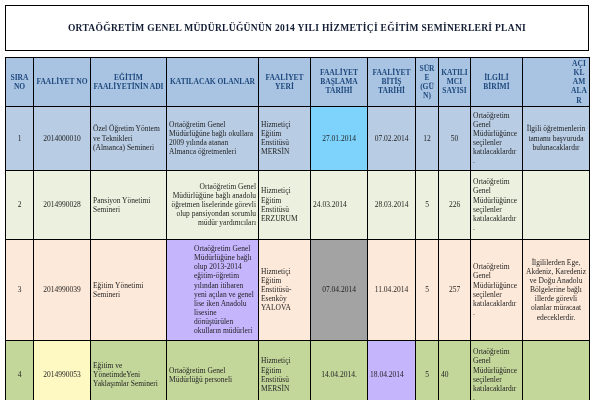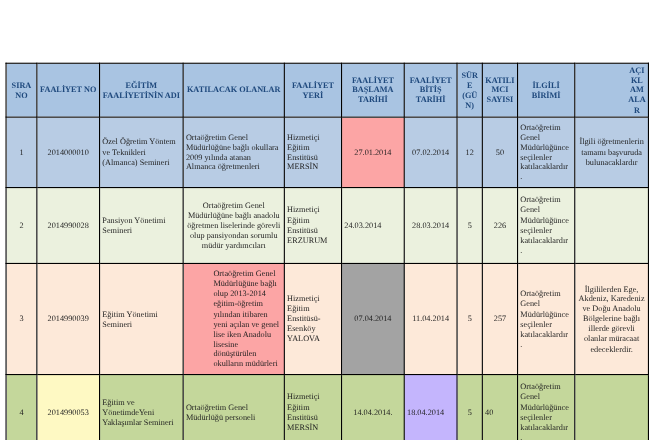--- a/index.html
+++ b/index.html
@@ -61,20 +61,23 @@
   tr.row-0 { height: 64px; }
   tr.row-1 { height: 69px; }
   tr.row-2 { height: 101px; }
   tr.row-3 { height: 69px; }
 </style>
 </head>
 <body>
 
 <div class="page">
 
+  <div class="title-box">
+    <span class="title-text">ORTAÖĞRETİM GENEL MÜDÜRLÜĞÜNÜN 2014 YILI HİZMETİÇİ EĞİTİM SEMİNERLERİ PLANI</span>
+  </div>
 
   <table class="plan">
     <colgroup>
       <col style="width:28px">
         <col style="width:57px">
         <col style="width:76px">
       <col style="width:92px">
         <col style="width:52px">
         <col style="width:57px">
       <col style="width:48px">
@@ -98,45 +101,45 @@
           <th style="background: rgb(169, 196, 226); color: rgb(31, 73, 125); padding-left: 48px;">AÇIKLAMALAR</th>
         </tr>
     </thead>
     <tbody>
         <tr class="row-0">
           <td style="text-align: center; background: rgb(184, 204, 228); color: rgb(31, 31, 31);">1</td>
           <td style="text-align: center; background: rgb(184, 204, 228); color: rgb(31, 31, 31);">2014000010</td>
           <td style="text-align: left; background: rgb(184, 204, 228); color: rgb(31, 31, 31);">Özel Öğretim Yöntem ve Teknikleri  (Almanca) Semineri</td>
           <td style="text-align: left; background: rgb(184, 204, 228); color: rgb(31, 31, 31);">Ortaöğretim Genel Müdürlüğüne bağlı okullara 2009 yılında atanan Almanca öğretmenleri</td>
           <td style="text-align: left; background: rgb(184, 204, 228); color: rgb(31, 31, 31);">Hizmetiçi Eğitim Enstitüsü MERSİN</td>
-          <td style="text-align: center; background: #fca5a5; color: rgb(31, 31, 31);">27.01.2014</td>
+          <td style="text-align: center; background: #7dd3fc; color: rgb(31, 31, 31);">27.01.2014</td>
           <td style="text-align: center; background: rgb(184, 204, 228); color: rgb(31, 31, 31);">07.02.2014</td>
           <td style="text-align: center; background: rgb(184, 204, 228); color: rgb(31, 31, 31);">12</td>
           <td style="text-align: center; background: rgb(184, 204, 228); color: rgb(31, 31, 31);">50</td>
           <td style="text-align: left; background: rgb(184, 204, 228); color: rgb(31, 31, 31);">Ortaöğretim Genel Müdürlüğünce seçilenler katılacaklardır .</td>
           <td style="text-align: center; background: rgb(184, 204, 228); color: rgb(31, 31, 31);">İlgili öğretmenlerin tamamı başvuruda bulunacaklardır</td>
         </tr>
         <tr class="row-1">
           <td style="text-align: center; background: rgb(235, 241, 222); color: rgb(31, 31, 31);">2</td>
           <td style="text-align: center; background: rgb(235, 241, 222); color: rgb(31, 31, 31);">2014990028</td>
           <td style="text-align: left; background: rgb(235, 241, 222); color: rgb(31, 31, 31);">Pansiyon Yönetimi Semineri</td>
-          <td style="text-align: center; background: rgb(235, 241, 222); color: rgb(31, 31, 31);">Ortaöğretim Genel Müdürlüğüne bağlı anadolu öğretmen liselerinde görevli olup pansiyondan sorumlu müdür yardımcıları</td>
+          <td style="text-align: right; background: rgb(235, 241, 222); color: rgb(31, 31, 31);">Ortaöğretim Genel Müdürlüğüne bağlı anadolu öğretmen liselerinde görevli olup pansiyondan sorumlu müdür yardımcıları</td>
           <td style="text-align: left; background: rgb(235, 241, 222); color: rgb(31, 31, 31);">Hizmetiçi Eğitim Enstitüsü ERZURUM</td>
           <td style="text-align: left; background: rgb(235, 241, 222); color: rgb(31, 31, 31);">24.03.2014</td>
           <td style="text-align: center; background: rgb(235, 241, 222); color: rgb(31, 31, 31);">28.03.2014</td>
           <td style="text-align: center; background: rgb(235, 241, 222); color: rgb(31, 31, 31);">5</td>
           <td style="text-align: center; background: rgb(235, 241, 222); color: rgb(31, 31, 31);">226</td>
           <td style="text-align: left; background: rgb(235, 241, 222); color: rgb(31, 31, 31);">Ortaöğretim Genel Müdürlüğünce seçilenler katılacaklardır .</td>
           <td style="text-align: center; background: rgb(235, 241, 222); color: rgb(31, 31, 31);"></td>
         </tr>
         <tr class="row-2">
           <td style="text-align: center; background: rgb(253, 233, 217); color: rgb(31, 31, 31);">3</td>
           <td style="text-align: center; background: rgb(253, 233, 217); color: rgb(31, 31, 31);">2014990039</td>
           <td style="text-align: left; background: rgb(253, 233, 217); color: rgb(31, 31, 31);">Eğitim Yönetimi Semineri</td>
-          <td style="text-align: left; background: #fca5a5; color: rgb(31, 31, 31); padding-left: 27px;">Ortaöğretim Genel Müdürlüğüne bağlı olup 2013-2014 eğitim-öğretim yılından itibaren yeni açılan ve genel lise iken Anadolu lisesine dönüştürülen okulların müdürleri</td>
+          <td style="text-align: left; background: #c4b5fd; color: rgb(31, 31, 31); padding-left: 27px;">Ortaöğretim Genel Müdürlüğüne bağlı olup 2013-2014 eğitim-öğretim yılından itibaren yeni açılan ve genel lise iken Anadolu lisesine dönüştürülen okulların müdürleri</td>
           <td style="text-align: left; background: rgb(253, 233, 217); color: rgb(31, 31, 31);">Hizmetiçi Eğitim Enstitüsü-Esenköy YALOVA</td>
           <td style="text-align: center; background: #a3a3a3; color: rgb(31, 31, 31);">07.04.2014</td>
           <td style="text-align: center; background: rgb(253, 233, 217); color: rgb(31, 31, 31);">11.04.2014</td>
           <td style="text-align: center; background: rgb(253, 233, 217); color: rgb(31, 31, 31);">5</td>
           <td style="text-align: center; background: rgb(253, 233, 217); color: rgb(31, 31, 31);">257</td>
           <td style="text-align: left; background: rgb(253, 233, 217); color: rgb(31, 31, 31);">Ortaöğretim Genel Müdürlüğünce seçilenler katılacaklardır .</td>
           <td style="text-align: center; background: rgb(253, 233, 217); color: rgb(31, 31, 31);">İlgililerden Ege, Akdeniz, Karedeniz ve Doğu Anadolu Bölgelerine bağlı illerde görevli olanlar müracaat edeceklerdir.</td>
         </tr>
         <tr class="row-3">
           <td style="text-align: center; background: rgb(196, 215, 155); color: rgb(31, 31, 31);">4</td>

